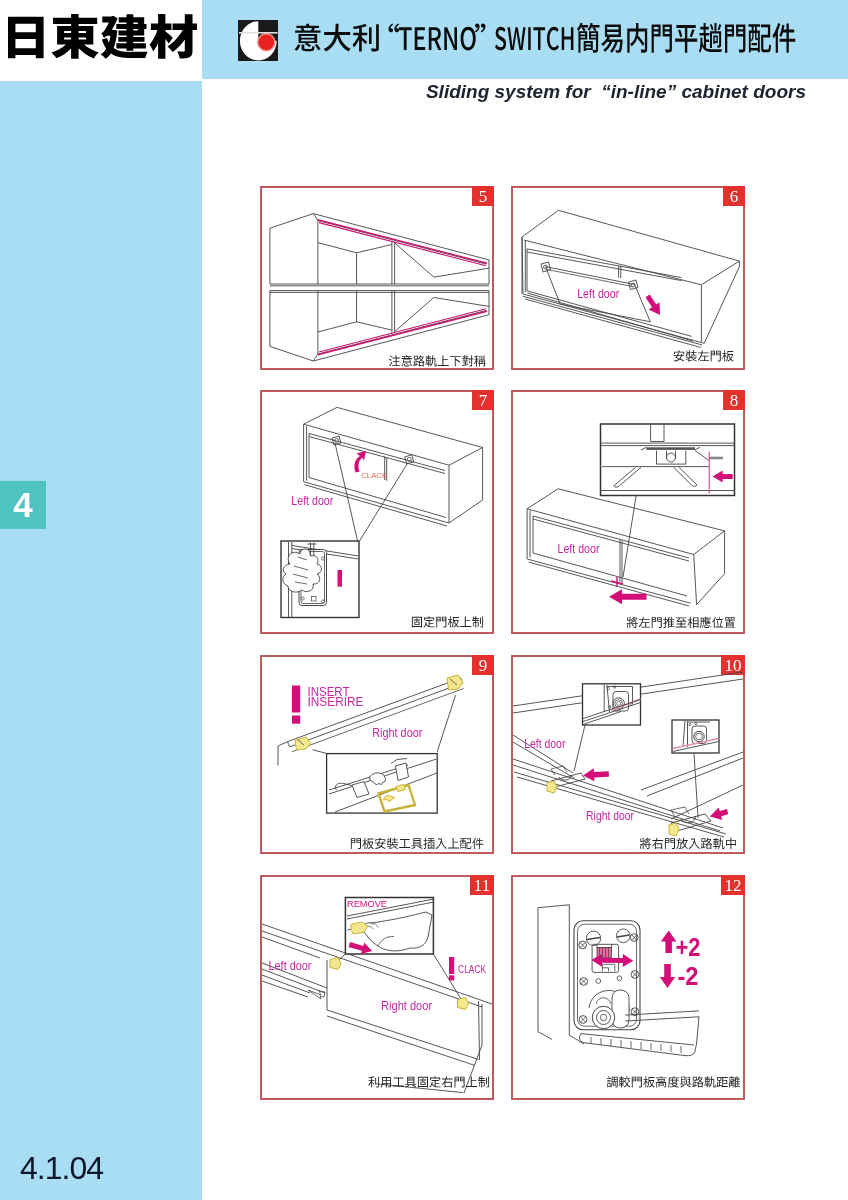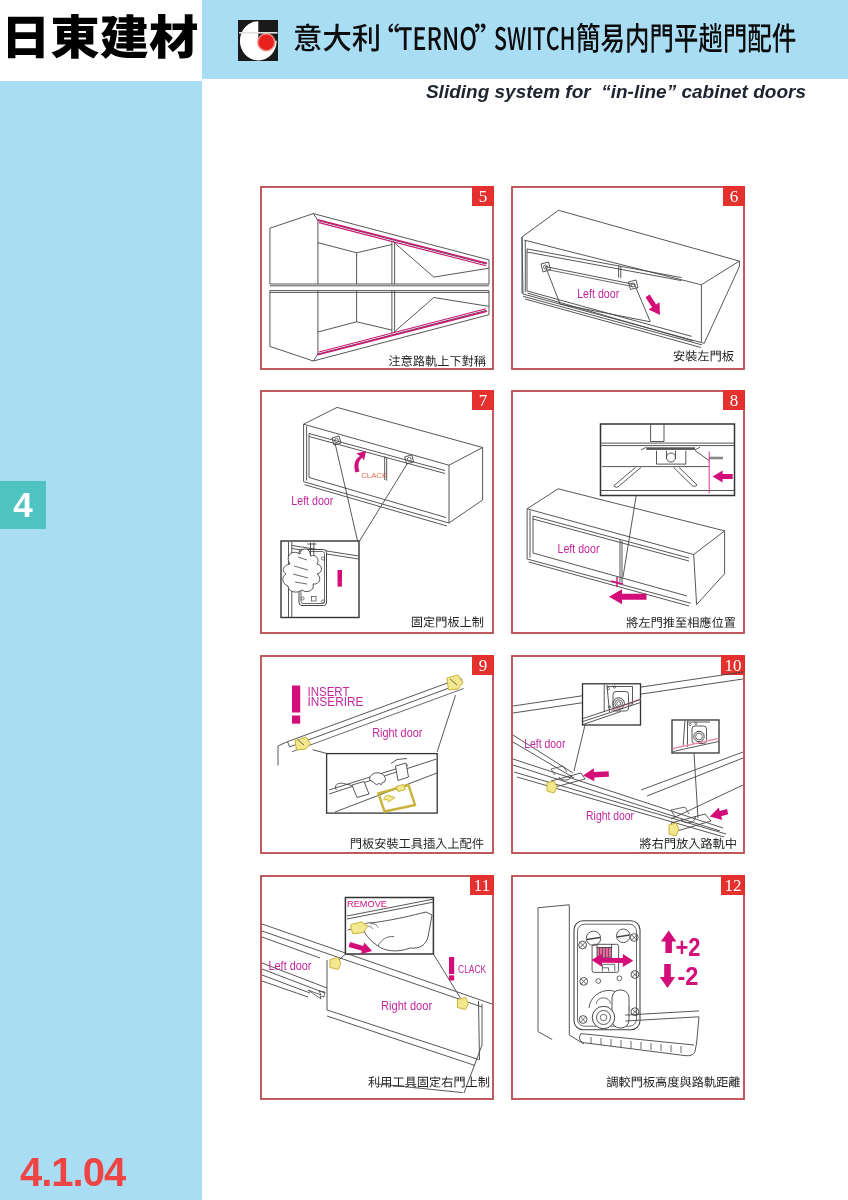--- a/index.html
+++ b/index.html
@@ -545,13 +545,13 @@
 
 <text x="164.4" y="80.8" font-family="Liberation Sans" font-size="26" font-weight="bold" fill="#d40e78" textLength="25" lengthAdjust="spacingAndGlyphs">+2</text>
 
 <polygon points="153.2,89.0 153.2,102.0 148.8,102.0 156.5,113.0 164.2,102.0 159.8,102.0 159.8,89.0" fill="#d40e78"></polygon>
 
 <text x="166.5" y="110" font-family="Liberation Sans" font-size="26" font-weight="bold" fill="#d40e78" textLength="21" lengthAdjust="spacingAndGlyphs">-2</text>
 
 <path transform="translate(95.3,211.5)" d="M1.0 -6.6V-5.8H4.3V-6.6ZM1.0 -5.0V-4.2H4.3V-5.0ZM0.5 -8.2V-7.4H4.7V-8.2ZM1.8 -9.9C2.1 -9.4 2.5 -8.7 2.7 -8.3L3.4 -8.6C3.2 -9.1 2.8 -9.7 2.5 -10.2ZM1.0 -3.3V0.8H1.7V0.2H4.3V-3.3ZM1.7 -2.6H3.5V-0.5H1.7ZM6.1 -8.9H7.9V-7.6H6.1ZM5.3 -9.7V-5.1C5.3 -3.4 5.3 -1.1 4.3 0.5C4.5 0.6 4.8 0.9 5.0 1.0C5.9 -0.6 6.1 -3.0 6.1 -4.8H10.6V-0.2C10.6 0.0 10.5 0.1 10.3 0.1C10.2 0.1 9.6 0.1 9.0 0.1C9.1 0.3 9.2 0.6 9.3 0.9C10.1 0.9 10.6 0.9 10.9 0.7C11.2 0.6 11.4 0.3 11.4 -0.1V-9.7ZM6.1 -6.8H7.9V-5.6H6.1ZM10.6 -8.9V-7.6H8.7V-8.9ZM10.6 -6.8V-5.6H8.7V-6.8ZM6.6 -4.0V-0.6H7.3V-1.1H9.9V-4.0ZM7.3 -3.3H9.2V-1.8H7.3Z M21.4 -6.9C22.0 -6.1 22.8 -5.0 23.2 -4.4L24.0 -4.9C23.6 -5.5 22.8 -6.6 22.1 -7.4ZM19.2 -7.3C18.8 -6.5 18.1 -5.5 17.5 -4.8C17.7 -4.7 18.1 -4.4 18.2 -4.3C18.8 -5.0 19.5 -6.1 20.0 -7.1ZM19.8 -10.0C20.0 -9.5 20.4 -8.9 20.6 -8.5H17.7V-7.7H23.8V-8.5H20.6L21.4 -8.9C21.2 -9.3 20.8 -9.9 20.5 -10.3ZM21.7 -5.1C21.4 -4.3 21.1 -3.5 20.7 -2.8C20.3 -3.5 19.9 -4.2 19.6 -5.1L18.8 -4.8C19.2 -3.8 19.6 -2.8 20.2 -2.0C19.4 -1.0 18.5 -0.3 17.3 0.3C17.4 0.5 17.7 0.8 17.8 1.0C19.0 0.4 19.9 -0.3 20.7 -1.3C21.5 -0.3 22.4 0.5 23.5 1.0C23.6 0.7 23.9 0.4 24.1 0.2C23.0 -0.3 22.0 -1.0 21.2 -2.0C21.8 -2.8 22.2 -3.8 22.5 -4.9ZM13.1 -7.2V-2.8H14.7V-1.9H12.7V-1.1H14.7V1.0H15.6V-1.1H17.5V-1.9H15.6V-2.8H17.3V-7.2H15.6V-8.1H17.5V-9.0H15.6V-10.2H14.7V-9.0H12.8V-8.1H14.7V-7.2ZM13.8 -4.7H14.8V-3.5H13.8ZM15.5 -4.7H16.5V-3.5H15.5ZM13.8 -6.5H14.8V-5.4H13.8ZM15.5 -6.5H16.5V-5.4H15.5Z M29.0 -7.1V-6.0H26.4V-7.1ZM29.0 -7.8H26.4V-8.9H29.0ZM34.6 -7.1V-6.0H31.9V-7.1ZM34.6 -7.8H31.9V-8.9H34.6ZM35.1 -9.7H31.0V-5.2H34.6V-0.3C34.6 -0.0 34.6 0.0 34.3 0.0C34.1 0.0 33.2 0.0 32.4 0.0C32.5 0.3 32.7 0.7 32.7 1.0C33.8 1.0 34.6 0.9 35.0 0.8C35.4 0.6 35.6 0.3 35.6 -0.3V-9.7ZM25.5 -9.7V1.0H26.4V-5.2H29.9V-9.7Z M42.2 -9.5V-6.1C42.2 -4.1 42.0 -1.5 40.6 0.4C40.8 0.5 41.2 0.8 41.3 0.9C42.7 -0.9 43.0 -3.5 43.0 -5.5H43.1C43.5 -4.0 44.1 -2.6 44.9 -1.5C44.2 -0.7 43.3 -0.1 42.4 0.2C42.6 0.4 42.9 0.8 43.0 1.0C43.9 0.5 44.7 -0.1 45.4 -0.8C46.1 -0.1 46.9 0.6 47.8 1.0C48.0 0.8 48.2 0.4 48.5 0.2C47.5 -0.1 46.7 -0.7 46.0 -1.5C46.9 -2.7 47.6 -4.3 48.0 -6.2L47.4 -6.4L47.3 -6.4H43.0V-8.6H48.1V-9.5ZM43.9 -5.5H47.0C46.6 -4.2 46.1 -3.1 45.4 -2.2C44.8 -3.2 44.3 -4.3 43.9 -5.5ZM39.1 -10.2V-7.6H37.2V-6.8H39.0C38.6 -5.1 37.7 -3.2 36.9 -2.1C37.1 -1.9 37.3 -1.6 37.4 -1.3C38.0 -2.1 38.6 -3.5 39.1 -4.9V1.0H39.9V-4.6C40.3 -4.0 40.8 -3.3 41.1 -2.9L41.6 -3.6C41.4 -3.9 40.3 -5.3 39.9 -5.7V-6.8H41.5V-7.6H39.9V-10.2Z M52.3 -6.8H57.6V-5.7H52.3ZM51.4 -7.5V-5.0H58.5V-7.5ZM54.2 -10.1 54.5 -9.0H49.5V-8.2H60.2V-9.0H55.5C55.4 -9.4 55.2 -9.9 55.1 -10.3ZM50.0 -4.4V1.0H50.8V-3.6H58.9V0.0C58.9 0.1 58.9 0.2 58.7 0.2C58.6 0.2 58.0 0.2 57.5 0.2C57.6 0.4 57.7 0.7 57.8 0.9C58.5 0.9 59.1 0.9 59.4 0.8C59.7 0.6 59.8 0.5 59.8 0.0V-4.4ZM52.2 -2.9V0.3H53.1V-0.4H57.4V-2.9ZM53.1 -2.2H56.6V-1.0H53.1Z M65.7 -7.9V-6.8H63.7V-6.0H65.7V-4.0H70.5V-6.0H72.4V-6.8H70.5V-7.9H69.6V-6.8H66.6V-7.9ZM69.6 -6.0V-4.7H66.6V-6.0ZM70.2 -2.5C69.7 -1.8 68.9 -1.3 68.1 -1.0C67.2 -1.4 66.5 -1.9 66.0 -2.5ZM63.9 -3.2V-2.5H65.5L65.1 -2.3C65.6 -1.6 66.3 -1.0 67.1 -0.6C65.9 -0.2 64.6 0.0 63.3 0.1C63.5 0.3 63.6 0.7 63.7 0.9C65.2 0.7 66.7 0.4 68.0 -0.1C69.2 0.5 70.7 0.8 72.2 1.0C72.3 0.7 72.5 0.4 72.7 0.2C71.4 0.1 70.1 -0.2 69.1 -0.6C70.1 -1.1 71.0 -1.9 71.6 -3.0L71.0 -3.3L70.8 -3.2ZM66.8 -10.1C66.9 -9.8 67.1 -9.4 67.3 -9.0H62.5V-5.7C62.5 -3.9 62.5 -1.3 61.5 0.6C61.7 0.6 62.1 0.8 62.3 1.0C63.3 -1.0 63.5 -3.8 63.5 -5.7V-8.2H72.6V-9.0H68.3C68.1 -9.4 67.9 -9.9 67.7 -10.3Z M80.5 -1.1C81.8 -0.5 83.1 0.3 83.9 0.9L84.5 0.2C83.7 -0.4 82.3 -1.1 81.0 -1.7ZM77.3 -1.7C76.6 -1.0 75.1 -0.2 73.9 0.3C74.1 0.5 74.3 0.8 74.5 1.0C75.7 0.4 77.1 -0.4 78.1 -1.1ZM78.4 -5.7C78.3 -4.9 78.1 -4.2 77.7 -3.6C77.9 -3.6 78.2 -3.4 78.3 -3.3C78.7 -3.8 79.0 -4.7 79.1 -5.6ZM74.8 -9.2 75.0 -2.8H73.8V-1.9H84.9V-2.8H83.7C83.8 -4.6 83.8 -7.5 83.9 -9.6H81.2V-8.8H83.0L83.0 -7.3H81.3V-6.5H83.0L82.9 -5.0H81.3V-4.2H82.9L82.8 -2.8H75.8L75.8 -4.3H77.4V-5.1H75.7L75.7 -6.5H77.3V-7.3H75.7L75.6 -8.8C76.2 -9.0 76.9 -9.2 77.5 -9.4L77.0 -10.2C76.5 -9.9 75.5 -9.5 74.8 -9.2ZM78.0 -10.2V-6.2H79.9V-3.7C79.9 -3.6 79.9 -3.5 79.8 -3.5C79.6 -3.5 79.3 -3.5 78.8 -3.6C78.9 -3.4 79.0 -3.1 79.1 -2.9C79.7 -2.9 80.1 -2.9 80.4 -3.0C80.6 -3.1 80.7 -3.3 80.7 -3.7V-6.9H80.4L78.8 -6.9V-8.2H80.8V-9.0H78.8V-10.2Z M87.3 -8.9H89.6V-6.8H87.3ZM85.9 -0.5 86.0 0.4C87.3 0.1 89.1 -0.4 90.7 -0.8L90.7 -1.6L89.0 -1.2V-3.4H90.3C90.5 -3.2 90.7 -3.0 90.8 -2.8C91.0 -2.9 91.3 -3.0 91.5 -3.1V1.0H92.4V0.5H95.4V0.9H96.3V-3.1L96.7 -2.9C96.8 -3.2 97.1 -3.5 97.3 -3.7C96.2 -4.1 95.2 -4.8 94.5 -5.5C95.2 -6.4 95.9 -7.5 96.3 -8.8L95.7 -9.0L95.5 -9.0H93.2C93.3 -9.3 93.4 -9.7 93.5 -10.0L92.7 -10.3C92.2 -8.8 91.4 -7.4 90.5 -6.5V-9.7H86.5V-6.0H88.2V-1.0L87.3 -0.8V-4.8H86.5V-0.6ZM92.4 -0.3V-2.7H95.4V-0.3ZM95.1 -8.2C94.8 -7.4 94.4 -6.8 93.9 -6.1C93.4 -6.7 93.0 -7.4 92.7 -8.0L92.8 -8.2ZM92.1 -3.5C92.7 -3.9 93.3 -4.3 93.9 -4.9C94.4 -4.4 95.0 -3.9 95.7 -3.5ZM93.3 -5.5C92.5 -4.7 91.5 -4.1 90.6 -3.6V-4.2H89.0V-6.0H90.5V-6.4C90.7 -6.2 91.0 -6.0 91.1 -5.8C91.5 -6.2 91.9 -6.7 92.2 -7.2C92.5 -6.7 92.9 -6.1 93.3 -5.5Z M104.9 -10.2V-7.6H103.6V-6.8H104.9V-6.4C104.9 -4.0 104.7 -1.5 102.6 0.5C102.9 0.6 103.2 0.9 103.3 1.0C105.5 -1.1 105.8 -3.8 105.8 -6.4V-6.8H107.1V-0.4C107.1 0.3 107.1 0.5 107.3 0.7C107.5 0.8 107.7 0.9 108.0 0.9C108.1 0.9 108.3 0.9 108.5 0.9C108.7 0.9 108.9 0.8 109.1 0.7C109.3 0.6 109.4 0.4 109.4 0.1C109.5 -0.1 109.5 -0.9 109.5 -1.5C109.3 -1.6 109.0 -1.8 108.8 -1.9C108.8 -1.2 108.8 -0.6 108.8 -0.4C108.8 -0.3 108.7 -0.1 108.7 -0.1C108.6 -0.0 108.5 0.0 108.5 0.0C108.4 0.0 108.3 0.0 108.2 0.0C108.1 0.0 108.0 -0.0 108.0 -0.1C107.9 -0.1 107.9 -0.2 107.9 -0.3V-7.6H105.8V-10.2ZM98.6 -7.2V-3.0H100.5V-2.0H98.1V-1.1H100.5V1.0H101.3V-1.1H103.6V-2.0H101.3V-3.0H103.3V-7.2H101.3V-8.1H103.5V-8.9H101.3V-10.2H100.5V-8.9H98.3V-8.1H100.5V-7.2ZM99.3 -4.8H100.5V-3.6H99.3ZM101.2 -4.8H102.5V-3.6H101.2ZM99.3 -6.5H100.5V-5.4H99.3ZM101.2 -6.5H102.5V-5.4H101.2Z M111.8 -8.7H114.2V-6.6H111.8ZM115.4 -9.4V-8.5H116.0V-0.4H115.2V0.5H121.5V-0.4H116.9V-2.5H120.9V-6.6H116.9V-8.5H121.4V-9.4ZM116.9 -5.8H120.0V-3.3H116.9ZM110.2 -0.5 110.4 0.4C111.8 0.1 113.6 -0.4 115.4 -0.8L115.3 -1.6L113.5 -1.2V-3.4H115.2V-4.2H113.5V-5.8H115.1V-9.5H110.9V-5.8H112.7V-1.0L111.8 -0.8V-4.8H111.0V-0.7Z M130.6 -9.8C130.9 -9.3 131.3 -8.5 131.4 -8.0L132.3 -8.4C132.1 -8.8 131.7 -9.6 131.4 -10.1ZM124.8 -10.1C125.0 -9.8 125.1 -9.5 125.2 -9.2H122.7V-8.4H128.4V-9.2H126.1C125.9 -9.5 125.8 -10.0 125.6 -10.3ZM123.9 -1.3 124.1 -0.6 126.6 -1.1 126.8 -0.4 127.4 -0.6C127.2 -1.2 126.8 -2.1 126.4 -2.7L125.9 -2.5L126.3 -1.7L125.1 -1.4L125.5 -3.1H127.5V0.1C127.5 0.2 127.4 0.2 127.3 0.3C127.1 0.3 126.7 0.3 126.1 0.2C126.2 0.4 126.3 0.7 126.4 0.9C127.1 0.9 127.6 0.9 127.8 0.8C128.1 0.7 128.2 0.5 128.2 0.1V-3.9H125.7L125.9 -4.7H127.9V-5.7C128.1 -5.6 128.3 -5.4 128.4 -5.3C128.6 -5.5 128.7 -5.7 128.8 -5.9V1.0H129.6V0.3H133.7V-0.5H131.9V-2.2H133.5V-3.0H131.9V-4.7H133.5V-5.4H131.9V-7.1H133.6V-7.9H129.7C130.0 -8.6 130.2 -9.3 130.4 -10.1L129.6 -10.2C129.2 -8.7 128.6 -7.1 127.9 -6.1V-8.0H127.1V-5.4H123.9V-8.0H123.2V-4.7H125.1L125.0 -3.9H123.7V-4.3H122.9V-3.9H122.6V-3.1H122.9V1.0H123.7V-3.1H124.8C124.6 -2.5 124.5 -1.8 124.3 -1.3ZM126.4 -8.0C126.1 -7.8 125.9 -7.5 125.7 -7.3L124.7 -8.0L124.3 -7.6C124.6 -7.4 124.9 -7.2 125.3 -6.9C124.9 -6.6 124.5 -6.3 124.2 -6.0C124.3 -5.9 124.6 -5.7 124.7 -5.6C125.0 -5.9 125.4 -6.2 125.7 -6.5C126.1 -6.2 126.4 -5.9 126.6 -5.7L127.0 -6.1C126.8 -6.4 126.5 -6.6 126.1 -6.9C126.4 -7.2 126.7 -7.5 126.9 -7.8ZM129.6 -4.7H131.1V-3.0H129.6ZM129.6 -5.4V-7.1H131.1V-5.4ZM129.6 -2.2H131.1V-0.5H129.6Z" fill="#252525"></path>
 </svg>
 
-<div style="position:absolute;left:20px;top:1150px;font-size:40px;font-weight:bold;color:#ef4444;letter-spacing:-1px">4.1.04</div>
+<div style="position:absolute;left:20px;top:1150px;font-size:32px;font-weight:normal;color:#0f172a;letter-spacing:-1px">4.1.04</div>
 </div>
 </body></html>

